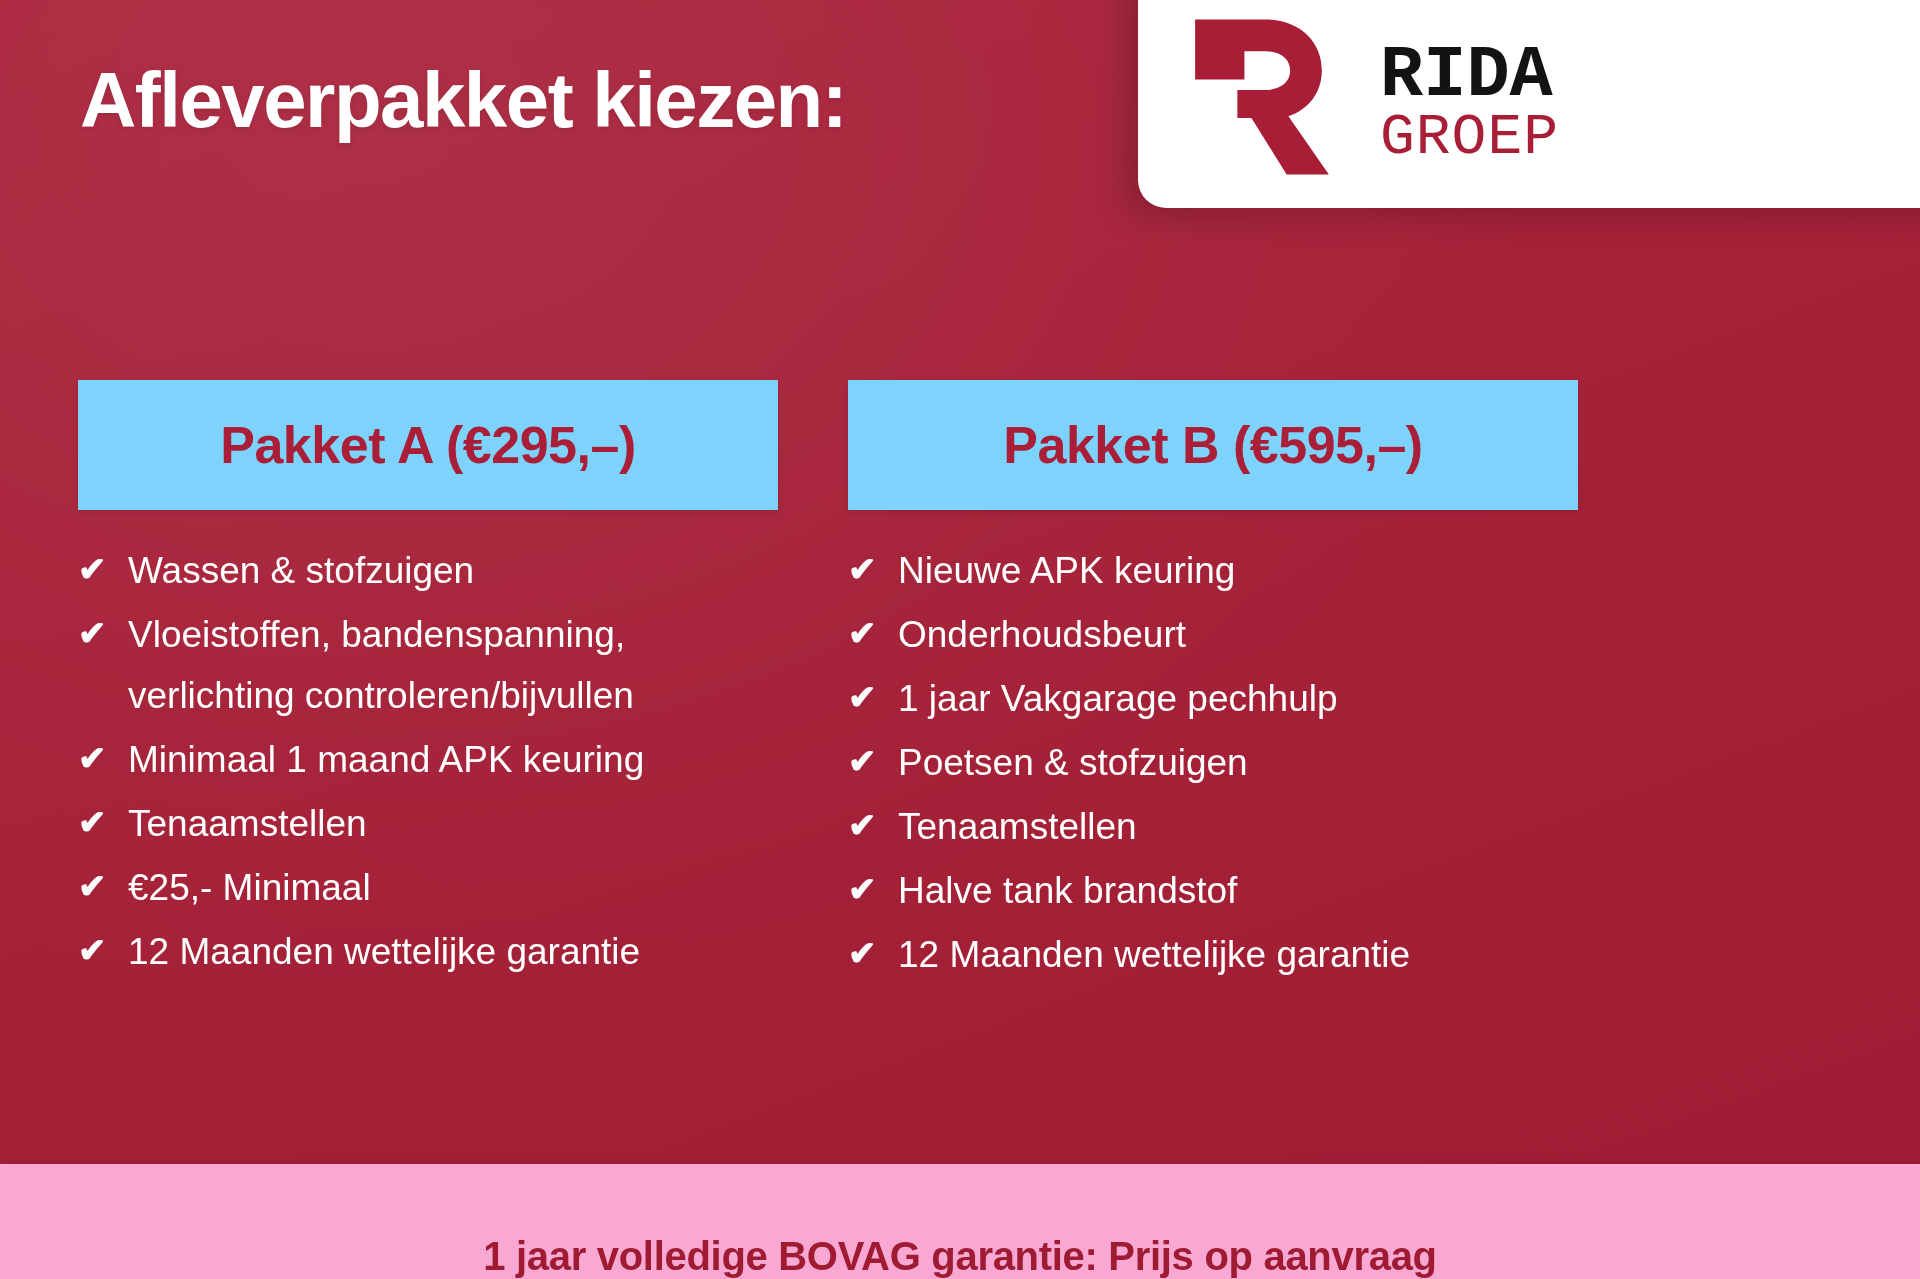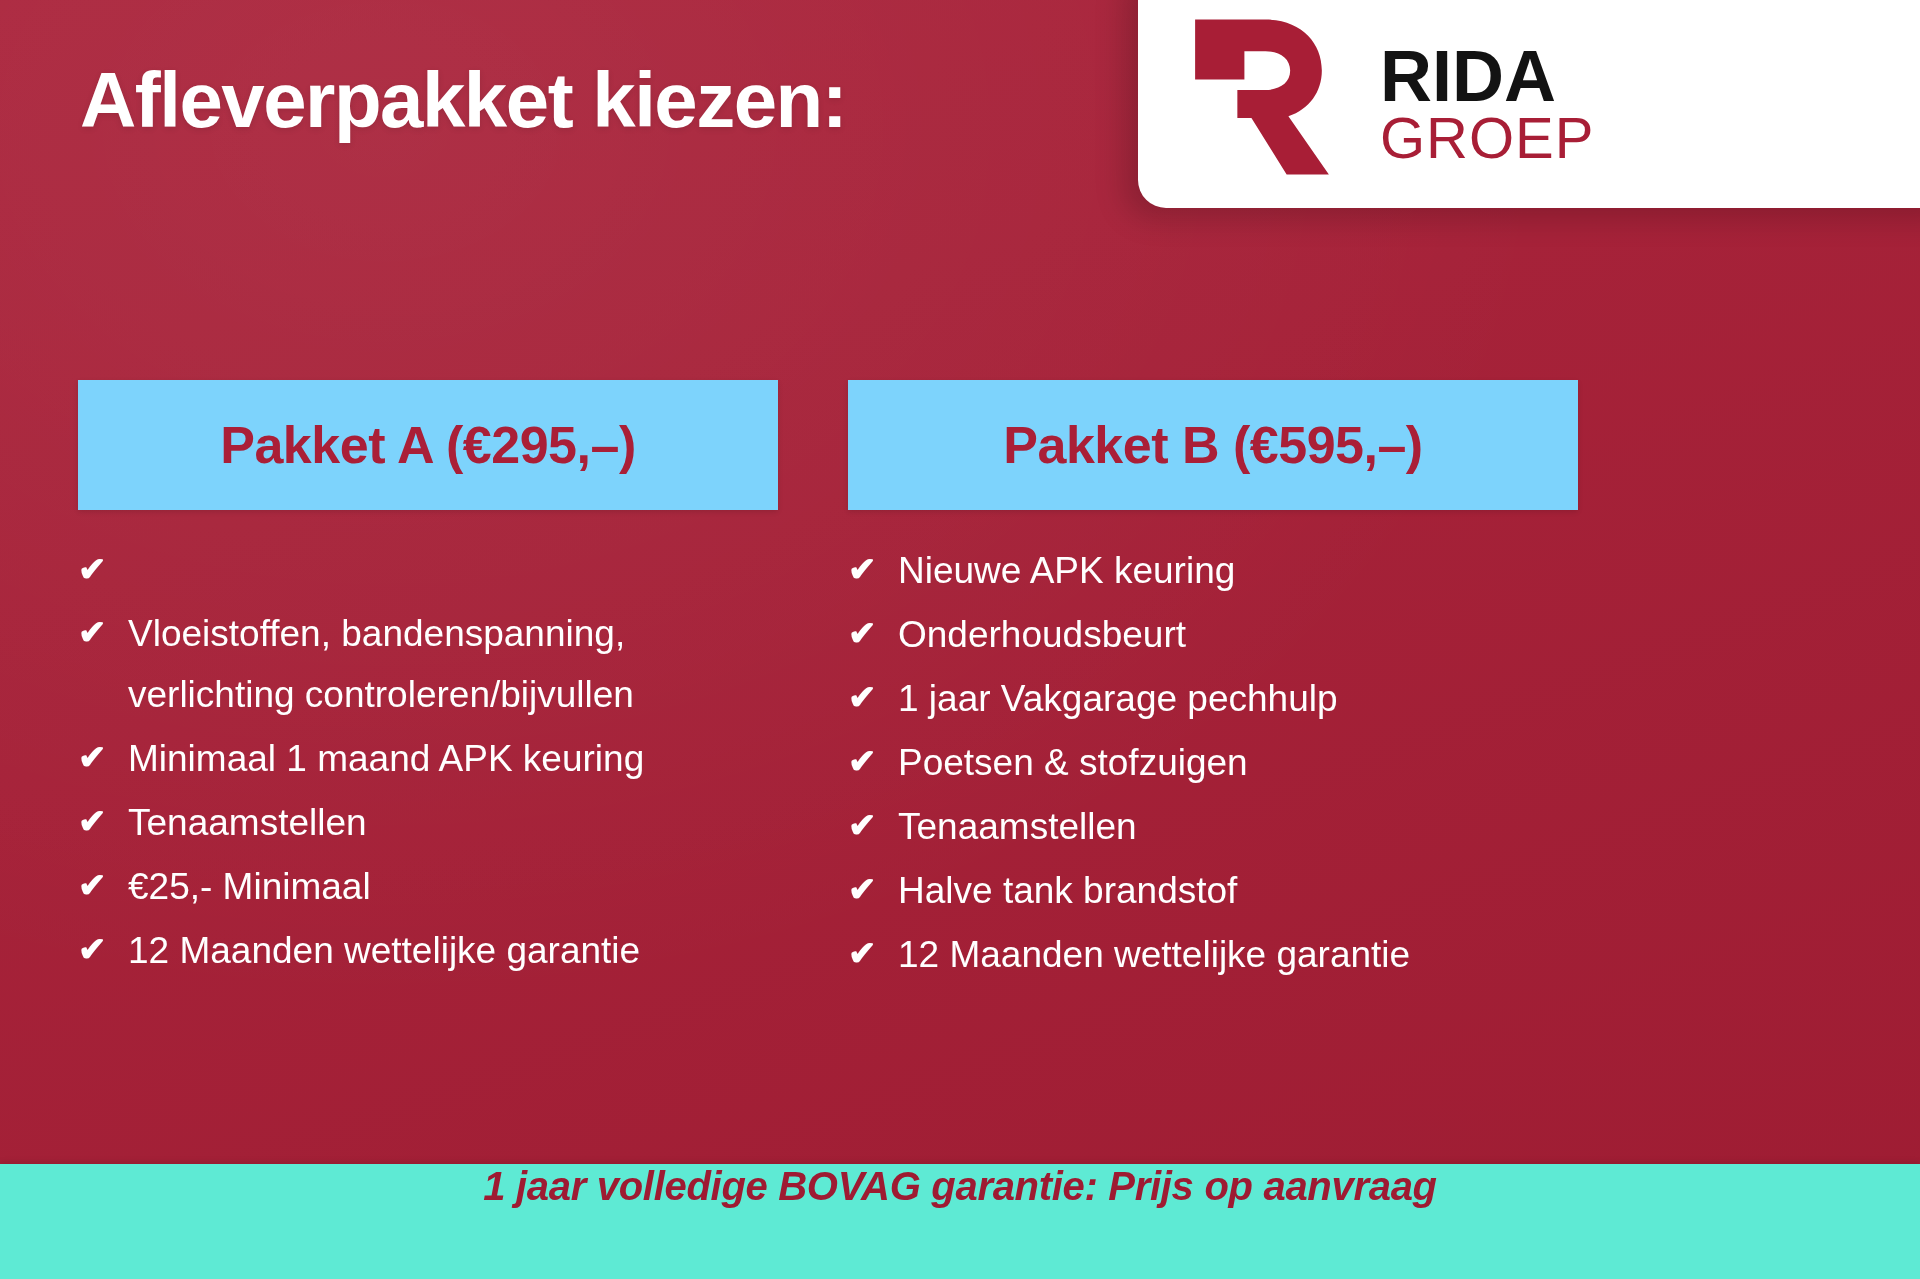--- a/index.html
+++ b/index.html
@@ -76,20 +76,21 @@
     margin-top: 26px;
     flex: 0 0 auto;
   }
 
   .logo-wordmark {
     margin-left: 30px;
     margin-top: 40px;
     display: flex;
     flex-direction: column;
     line-height: 0.88;
+    font-family: Liberation Mono, monospace;
   }
 
   .logo-rida {
     color: #131313;
     font-size: 72px;
     font-weight: bold;
     letter-spacing: 0px;
   }
 
   .logo-groep {
@@ -163,27 +164,26 @@
 
   .package.b .feature-text { max-width: 640px; text-align: right; }
 
   
   .bottom-banner {
     position: absolute;
     left: 0;
     bottom: 0;
     width: 1920px;
     height: 115px;
-    background: #5eead4;
-    display: flex;
-    align-items: flex-start;
+    background: #f9a8d4;
+    display: flex;
+    align-items: flex-end;
     justify-content: center;
     z-index: 5;
     box-shadow: 0 -2px 6px rgba(0,0,0,0.10);
-    font-style: italic;
   }
 
   .banner-text {
     color: #9E1B32;
     font-size: 40px;
     font-weight: bold;
     letter-spacing: -0.3px;
     white-space: nowrap;
   }
 </style>
@@ -208,20 +208,21 @@
 
   <div class="packages">
 
     <div class="package a">
       <div class="package-header">
         <span class="package-title">Pakket A (€295,–)</span>
       </div>
       <ul class="feature-list">
         <li class="feature-item">
           <span class="check-icon">✔</span>
+          <span class="feature-text">Wassen &amp; stofzuigen</span>
         </li>
         <li class="feature-item">
           <span class="check-icon">✔</span>
           <span class="feature-text">Vloeistoffen, bandenspanning, verlichting controleren/bijvullen</span>
         </li>
         <li class="feature-item">
           <span class="check-icon">✔</span>
           <span class="feature-text">Minimaal 1 maand APK keuring</span>
         </li>
         <li class="feature-item">

